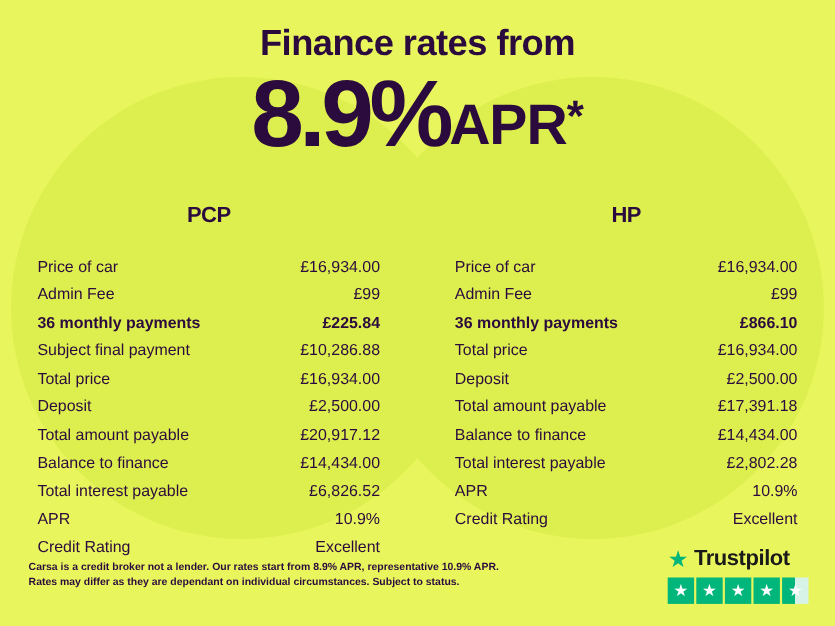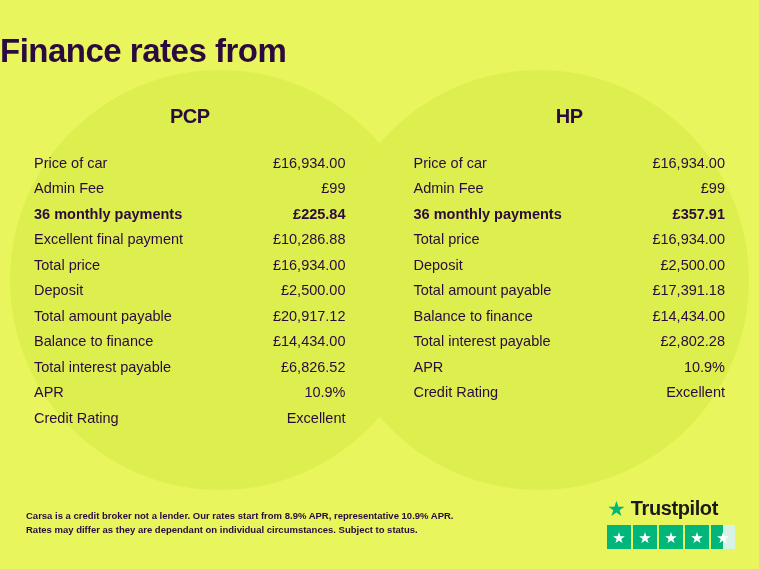--- a/index.html
+++ b/index.html
@@ -26,25 +26,26 @@
   }
   .blob-right {
     width: 420px; height: 420px;
     right: 10px; top: 70px;
   }
   .content {
     position: relative;
     width: 759px; height: 569px;
   }
   .headline {
+    text-align: center;
     font-size: 33px;
     font-weight: bold;
     letter-spacing: -0.5px;
     color: #2b0a3d;
-    padding-top: 34px;
+    padding-top: 22px;
     line-height: 1;
   }
   .rate-line {
     text-align: center;
     color: #2b0a3d;
     margin-top: 6px;
     line-height: 1;
     white-space: nowrap;
   }
   .rate-big {
@@ -153,40 +154,43 @@
 </head>
 <body>
 
 <div class="blob blob-left"></div>
 <div class="blob blob-right"></div>
 
 <div class="content">
 
   <div class="headline">Finance rates from</div>
 
+  <div class="rate-line">
+    <span class="rate-big">8.9%</span><span class="rate-apr">APR</span><span class="rate-star">*</span>
+  </div>
 
   <div class="columns">
 
     <div class="col">
       <div class="col-title">PCP</div>
 
       <div class="row">
         <span class="row-label">Price of car</span>
         <span class="row-value">£16,934.00</span>
       </div>
       <div class="row">
         <span class="row-label">Admin Fee</span>
         <span class="row-value">£99</span>
       </div>
       <div class="row bold">
         <span class="row-label">36 monthly payments</span>
         <span class="row-value">£225.84</span>
       </div>
       <div class="row">
-        <span class="row-label">Excellent final payment</span>
+        <span class="row-label">Subject final payment</span>
         <span class="row-value">£10,286.88</span>
       </div>
       <div class="row">
         <span class="row-label">Total price</span>
         <span class="row-value">£16,934.00</span>
       </div>
       <div class="row">
         <span class="row-label">Deposit</span>
         <span class="row-value">£2,500.00</span>
       </div>
@@ -218,21 +222,21 @@
       <div class="row">
         <span class="row-label">Price of car</span>
         <span class="row-value">£16,934.00</span>
       </div>
       <div class="row">
         <span class="row-label">Admin Fee</span>
         <span class="row-value">£99</span>
       </div>
       <div class="row bold">
         <span class="row-label">36 monthly payments</span>
-        <span class="row-value">£357.91</span>
+        <span class="row-value">£866.10</span>
       </div>
       <div class="row">
         <span class="row-label">Total price</span>
         <span class="row-value">£16,934.00</span>
       </div>
       <div class="row">
         <span class="row-label">Deposit</span>
         <span class="row-value">£2,500.00</span>
       </div>
       <div class="row">

